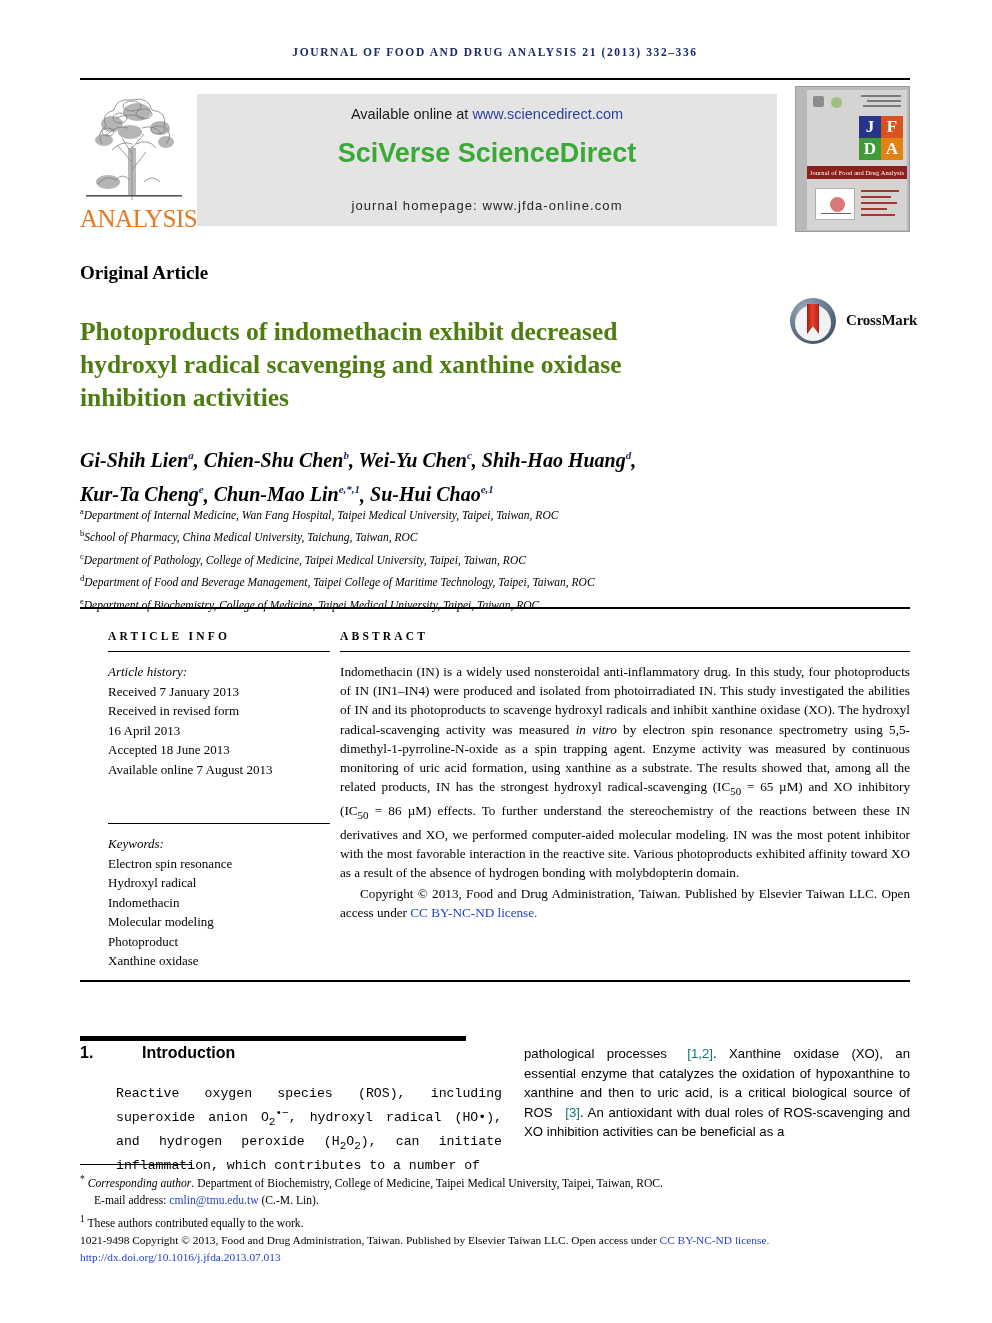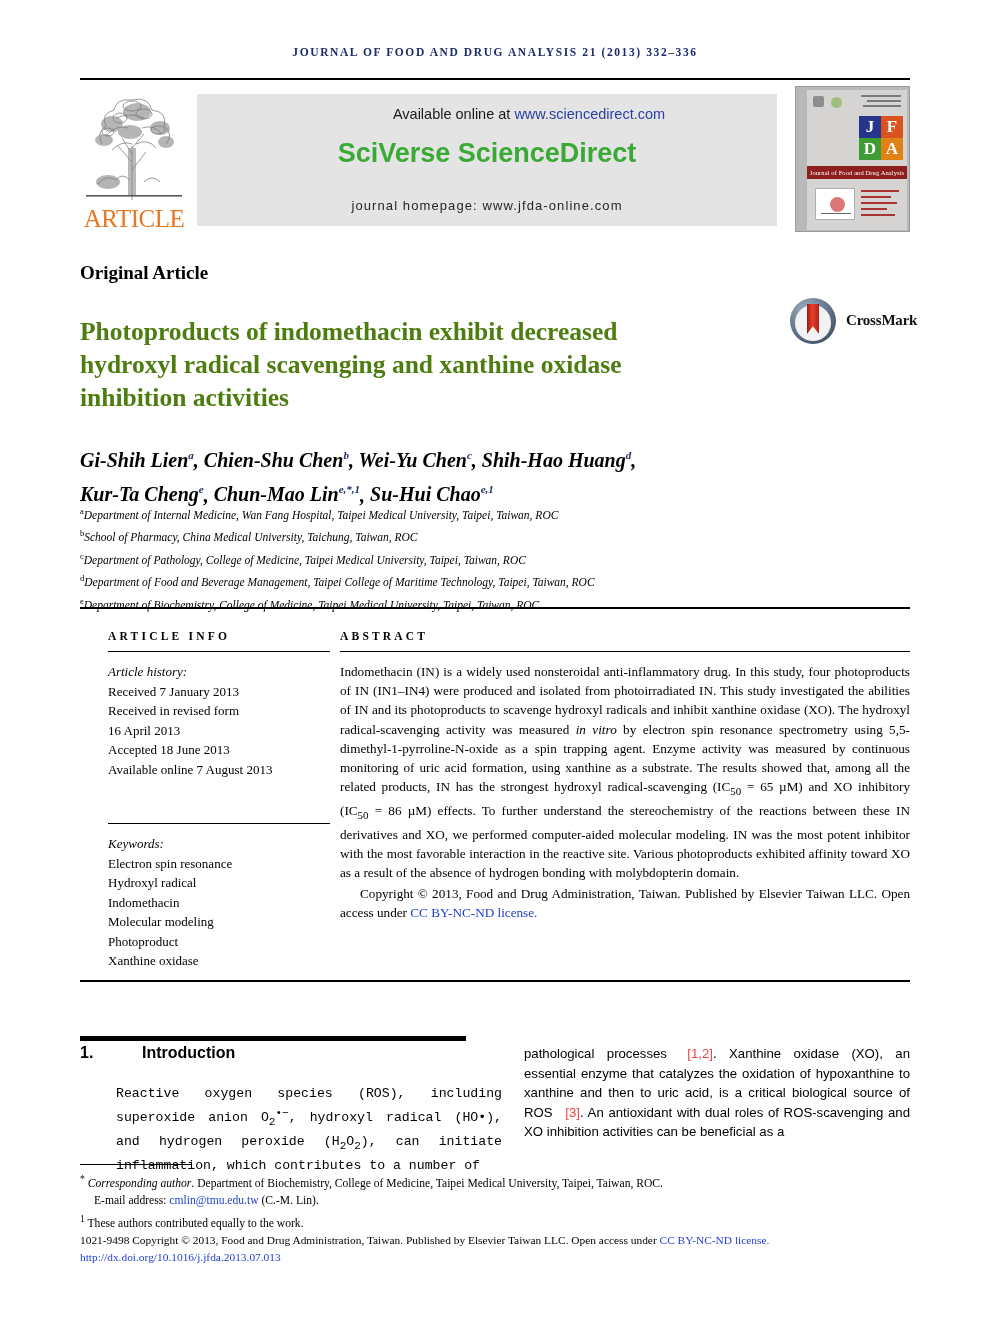--- a/index.html
+++ b/index.html
@@ -85,21 +85,20 @@
     background: #e4e4e4;
   }
   .sd-available {
     position: absolute;
     left: 0; top: 12px;
     width: 580px;
     text-align: center;
     font-family: "Liberation Sans", sans-serif;
     font-size: 14.5px;
     color: #1a1a1a;
-    margin-left: 42px;
   }
   .sd-available .sd-url { color: #2b3fa0; }
   .sd-title {
     position: absolute;
     left: 0; top: 44px;
     width: 580px;
     text-align: center;
     font-family: "Liberation Sans", sans-serif;
     font-size: 27px;
     font-weight: bold;
@@ -425,21 +424,21 @@
   }
   .body-col-right {
     position: absolute;
     left: 524px; top: 1044px;
     width: 386px;
     font-family: "Liberation Sans", sans-serif;
     font-size: 13.2px;
     line-height: 19.6px;
     text-align: justify;
   }
-  .ref { color: #ef4444; margin-left: 8px; }
+  .ref { color: #0f766e; margin-left: 8px; }
 
   
   .foot-rule {
     position: absolute;
     left: 80px; top: 1164px;
     width: 112px;
     height: 1px;
     background: #000;
   }
   .footnotes {
@@ -497,21 +496,21 @@
             <ellipse cx="78" cy="40" rx="10" ry="7"></ellipse>
             <ellipse cx="22" cy="52" rx="9" ry="6"></ellipse>
             <ellipse cx="84" cy="54" rx="8" ry="6"></ellipse>
             <ellipse cx="48" cy="44" rx="12" ry="7"></ellipse>
             <ellipse cx="26" cy="94" rx="12" ry="7"></ellipse>
           </g>
           <rect x="4" y="107" width="96" height="1.6" fill="#555"></rect>
           <path d="M46 60 L46 107 L54 107 L54 60 Z" fill="#8a8a8a" opacity=".6"></path>
         </svg>
       </div>
-      <div class="elsevier-word">ARTICLE</div>
+      <div class="elsevier-word">ANALYSIS</div>
     </div>
 
     <div class="sd-banner">
       <div class="sd-available"><span>Available online at </span><span class="sd-url">www.sciencedirect.com</span></div>
       <div class="sd-title">SciVerse ScienceDirect</div>
       <div class="sd-homepage">journal homepage: www.jfda-online.com</div>
     </div>
 
     <div class="cover">
       <div class="cover-inner">

